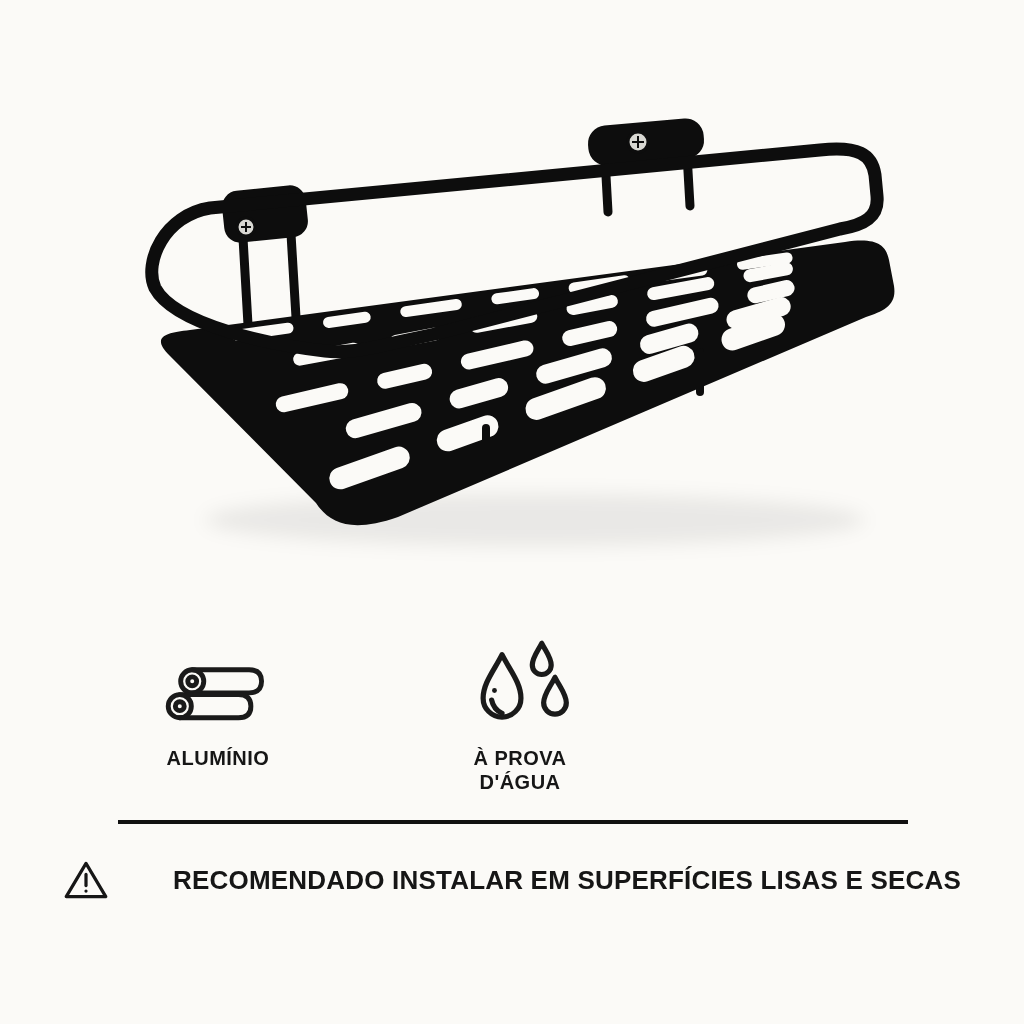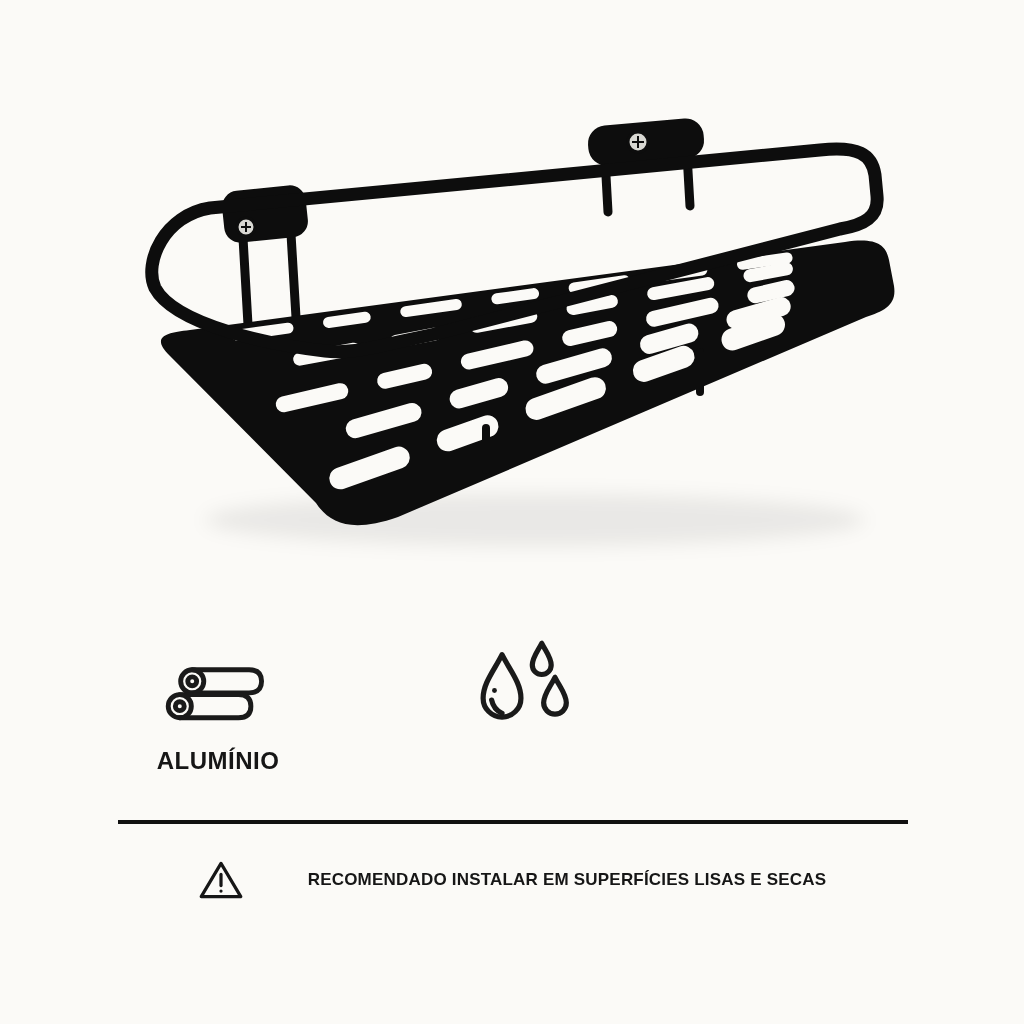--- a/index.html
+++ b/index.html
@@ -6,33 +6,33 @@
   .canvas{
     position:relative;width:1024px;height:1024px;margin:0 auto;
     background:#fbfaf7;overflow:hidden;
     font-family:"Liberation Sans", sans-serif;color:#161616;
   }
   .product-photo{position:absolute;top:0;left:0;width:1024px;height:600px;}
   .features{position:absolute;top:632px;left:0;width:1024px;height:180px;}
   .feature{position:absolute;width:320px;display:flex;flex-direction:column;align-items:center;}
   .feature .icon-box{height:100px;display:flex;align-items:flex-end;justify-content:center;}
   .feature .label{
-    margin-top:14px;font-weight:bold;font-size:24px;letter-spacing:.5px;
+    margin-top:14px;font-weight:bold;font-size:20px;letter-spacing:.5px;
     text-align:center;line-height:1.22;color:#161616;
   }
   .f0{left:58px;}
   .f1{left:360px;}
   .f1 .label{max-width:150px;}
   .f2{left:635px;}
   .divider{position:absolute;top:820px;left:118px;width:790px;height:4px;background:#111;}
   .warning{
     position:absolute;top:852px;left:0;width:1024px;height:56px;
     display:flex;align-items:center;justify-content:center;gap:16px;
   }
-  .warning .text{font-weight:bold;font-size:17px;letter-spacing:.2px;white-space:nowrap;margin-left:48px;}
+  .warning .text{font-weight:bold;font-size:26px;letter-spacing:.2px;white-space:nowrap;margin-left:48px;}
   svg{display:block;}
 </style>
 </head>
 <body>
 
 <div class="canvas">
 
   <svg class="product-photo" viewBox="0 0 1024 600" xmlns="http://www.w3.org/2000/svg">
     <defs>
       <filter id="softblur" x="-40%" y="-40%" width="180%" height="180%">
@@ -138,20 +138,21 @@
     <div class="feature f1">
       <div class="icon-box">
         <svg width="104" height="98" viewBox="0 0 110 100" fill="none" stroke="#1a1a1a" stroke-width="5.5" stroke-linecap="round" stroke-linejoin="round">
           <path d="M 36,20 C 28,36 16,50 16,66 A 20,20 0 0 0 56,66 C 56,50 44,36 36,20 Z"></path>
           <circle cx="28" cy="58" r="2.6" fill="#1a1a1a" stroke="none"></circle>
           <path d="M 25,68 Q 27,78 36,82"></path>
           <path d="M 78,8 C 74,16 68,23 68,31 A 10,10 0 0 0 88,31 C 88,23 82,16 78,8 Z"></path>
           <path d="M 92,44 C 87,54 80,62 80,71 A 12,12 0 0 0 104,71 C 104,62 97,54 92,44 Z"></path>
         </svg>
       </div>
+      <div class="label">À PROVA D'ÁGUA</div>
     </div>
 
   </div>
 
   <div class="divider"></div>
 
   <div class="warning">
     <span>
       <svg width="46" height="44" viewBox="0 0 100 92" fill="none" stroke="#161616" stroke-width="7" stroke-linejoin="round" stroke-linecap="round">
         <path d="M 50,10 L 93,82 L 7,82 Z"></path>

